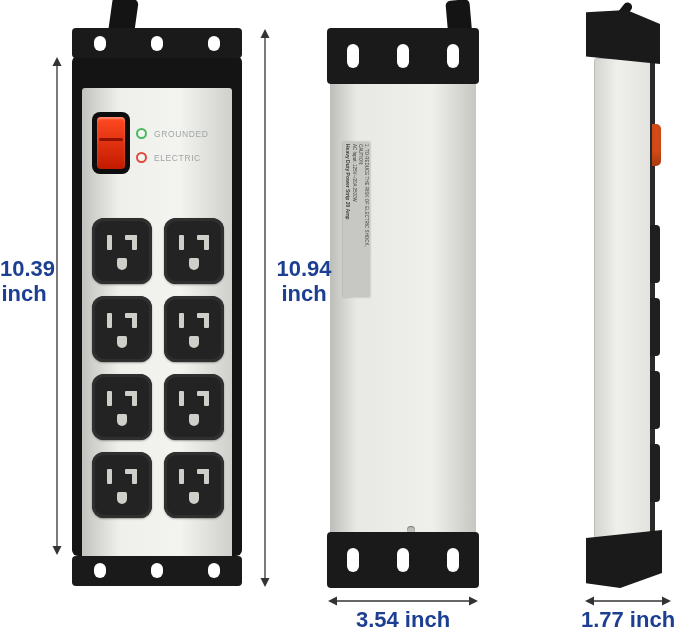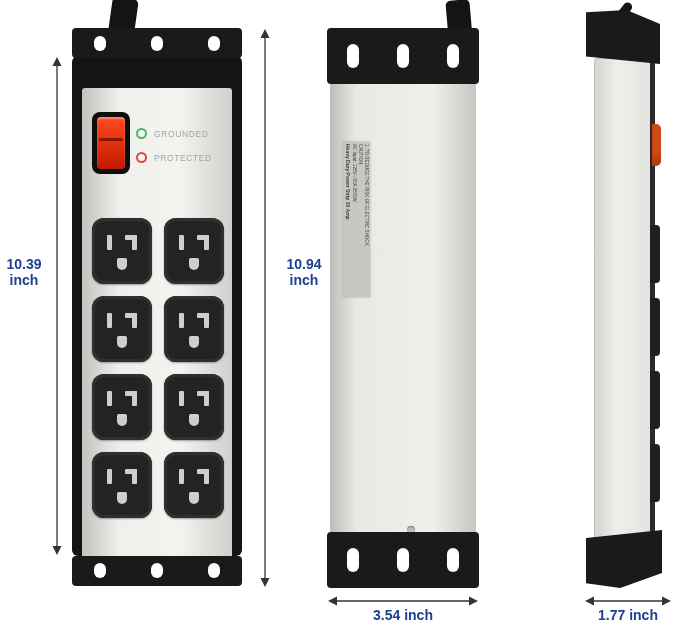--- a/index.html
+++ b/index.html
@@ -54,21 +54,21 @@
   .side-face-strip{position:absolute;left:64px;top:54px;width:5px;height:482px;background:#2a2a2a;border-radius:2px;}
   .side-switch{position:absolute;left:66px;top:118px;width:9px;height:42px;background:#e65117;
     border-radius:0 5px 5px 0;box-shadow:inset 0 -8px 8px rgba(0,0,0,.25);}
   .side-outlet-bump{position:absolute;left:64px;width:10px;height:58px;background:#1f1f1f;border-radius:0 4px 4px 0;}
   .side-bracket-top{position:absolute;left:0;top:4px;width:74px;height:54px;background:#1a1a1a;
     clip-path:polygon(0 4%,55% 0,100% 26%,100% 100%,0 86%);}
   .side-bracket-bottom{position:absolute;left:0;top:524px;width:76px;height:58px;background:#1a1a1a;
     clip-path:polygon(0 14%,100% 0,100% 74%,45% 100%,0 92%);}
 
   
-  .dim-label{position:absolute;color:#1d3f91;font-weight:bold;font-size:14px;text-align:center;line-height:1.15;}
+  .dim-label{position:absolute;color:#1d3f91;font-weight:bold;font-size:22px;text-align:center;line-height:1.15;}
   .dim-svg{position:absolute;}
   .dim-svg line{stroke:#333;stroke-width:1.3;}
   .dim-svg polygon{fill:#333;}
 </style>
 </head>
 <body>
 
 <div class="canvas">
 
   <div class="abs front-view">
@@ -94,21 +94,21 @@
         <div class="switch-line"></div>
       </div>
     </div>
 
     <div class="indicator-row" style="top:100px;justify-content:center;">
       <div class="led led-grounded"></div>
       <span class="indicator-label">GROUNDED</span>
     </div>
     <div class="indicator-row" style="top:124px;">
       <div class="led led-protected"></div>
-      <span class="indicator-label">PROTECTED</span>
+      <span class="indicator-label">ELECTRIC</span>
     </div>
 
     <div class="outlet-grid">
       <div class="outlet">
           <div class="o-slot-l"></div>
           <div class="o-slot-r"></div>
           <div class="o-slot-t"></div>
           <div class="o-ground"></div>
         </div>
       <div class="outlet">

